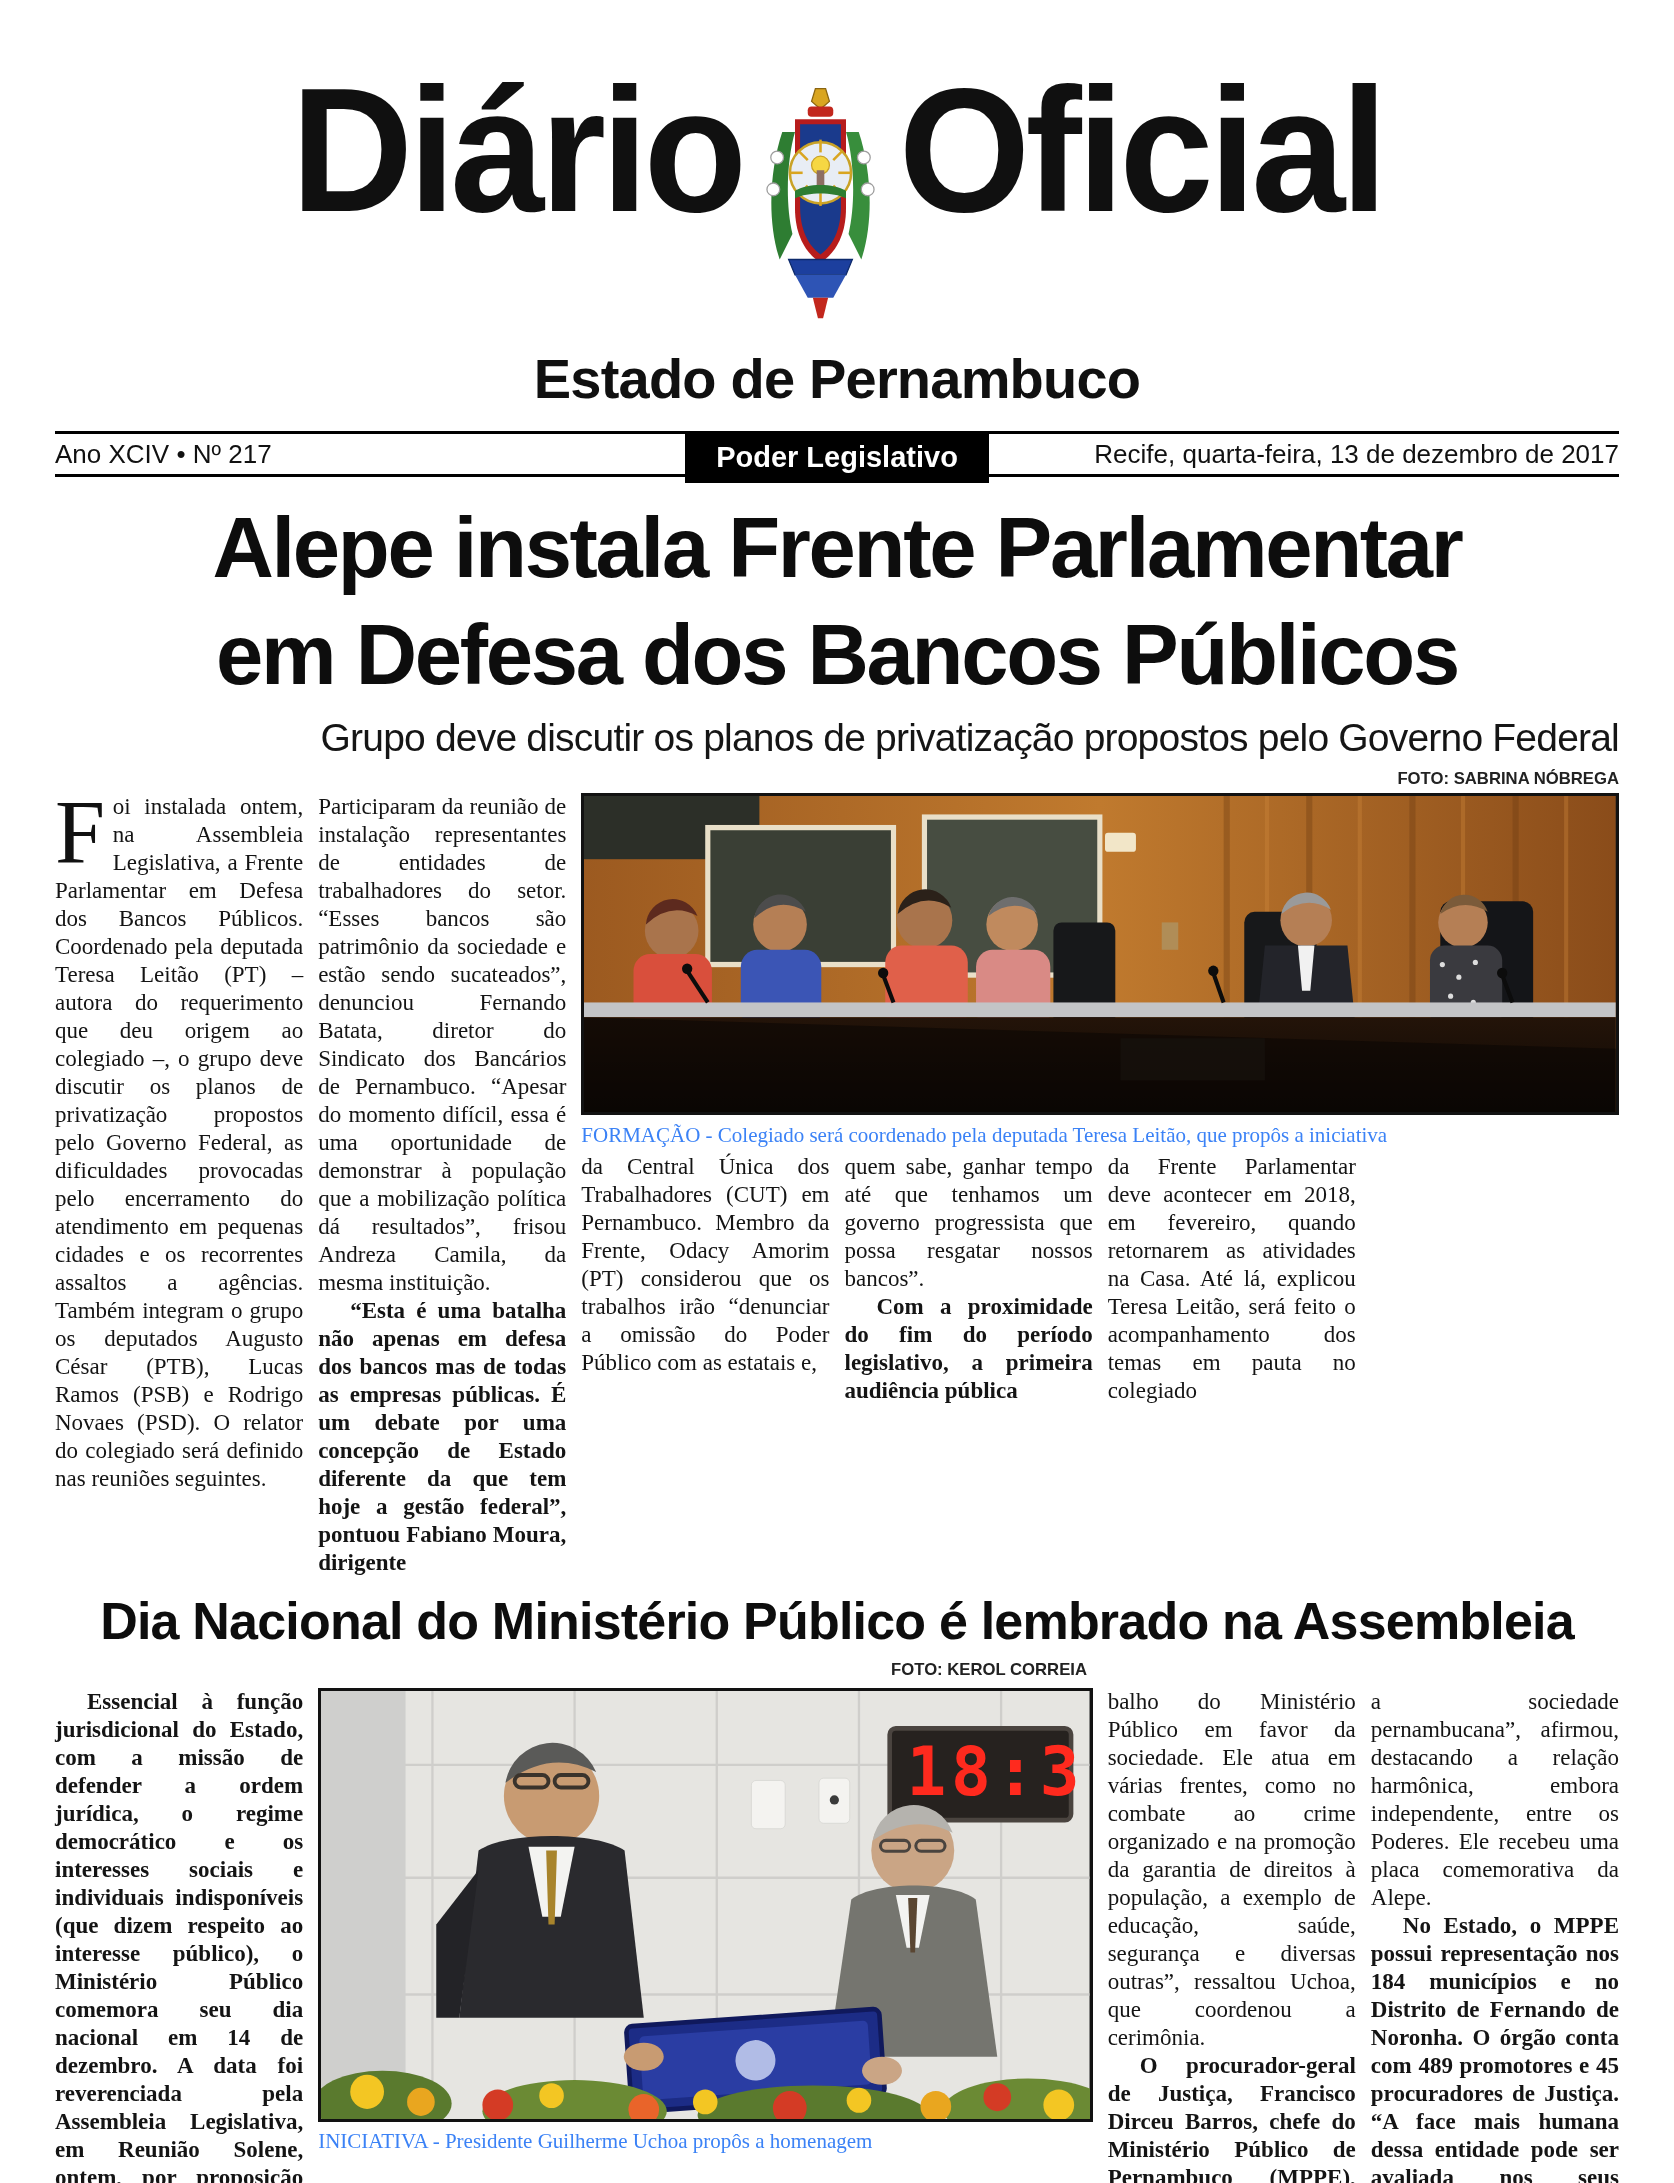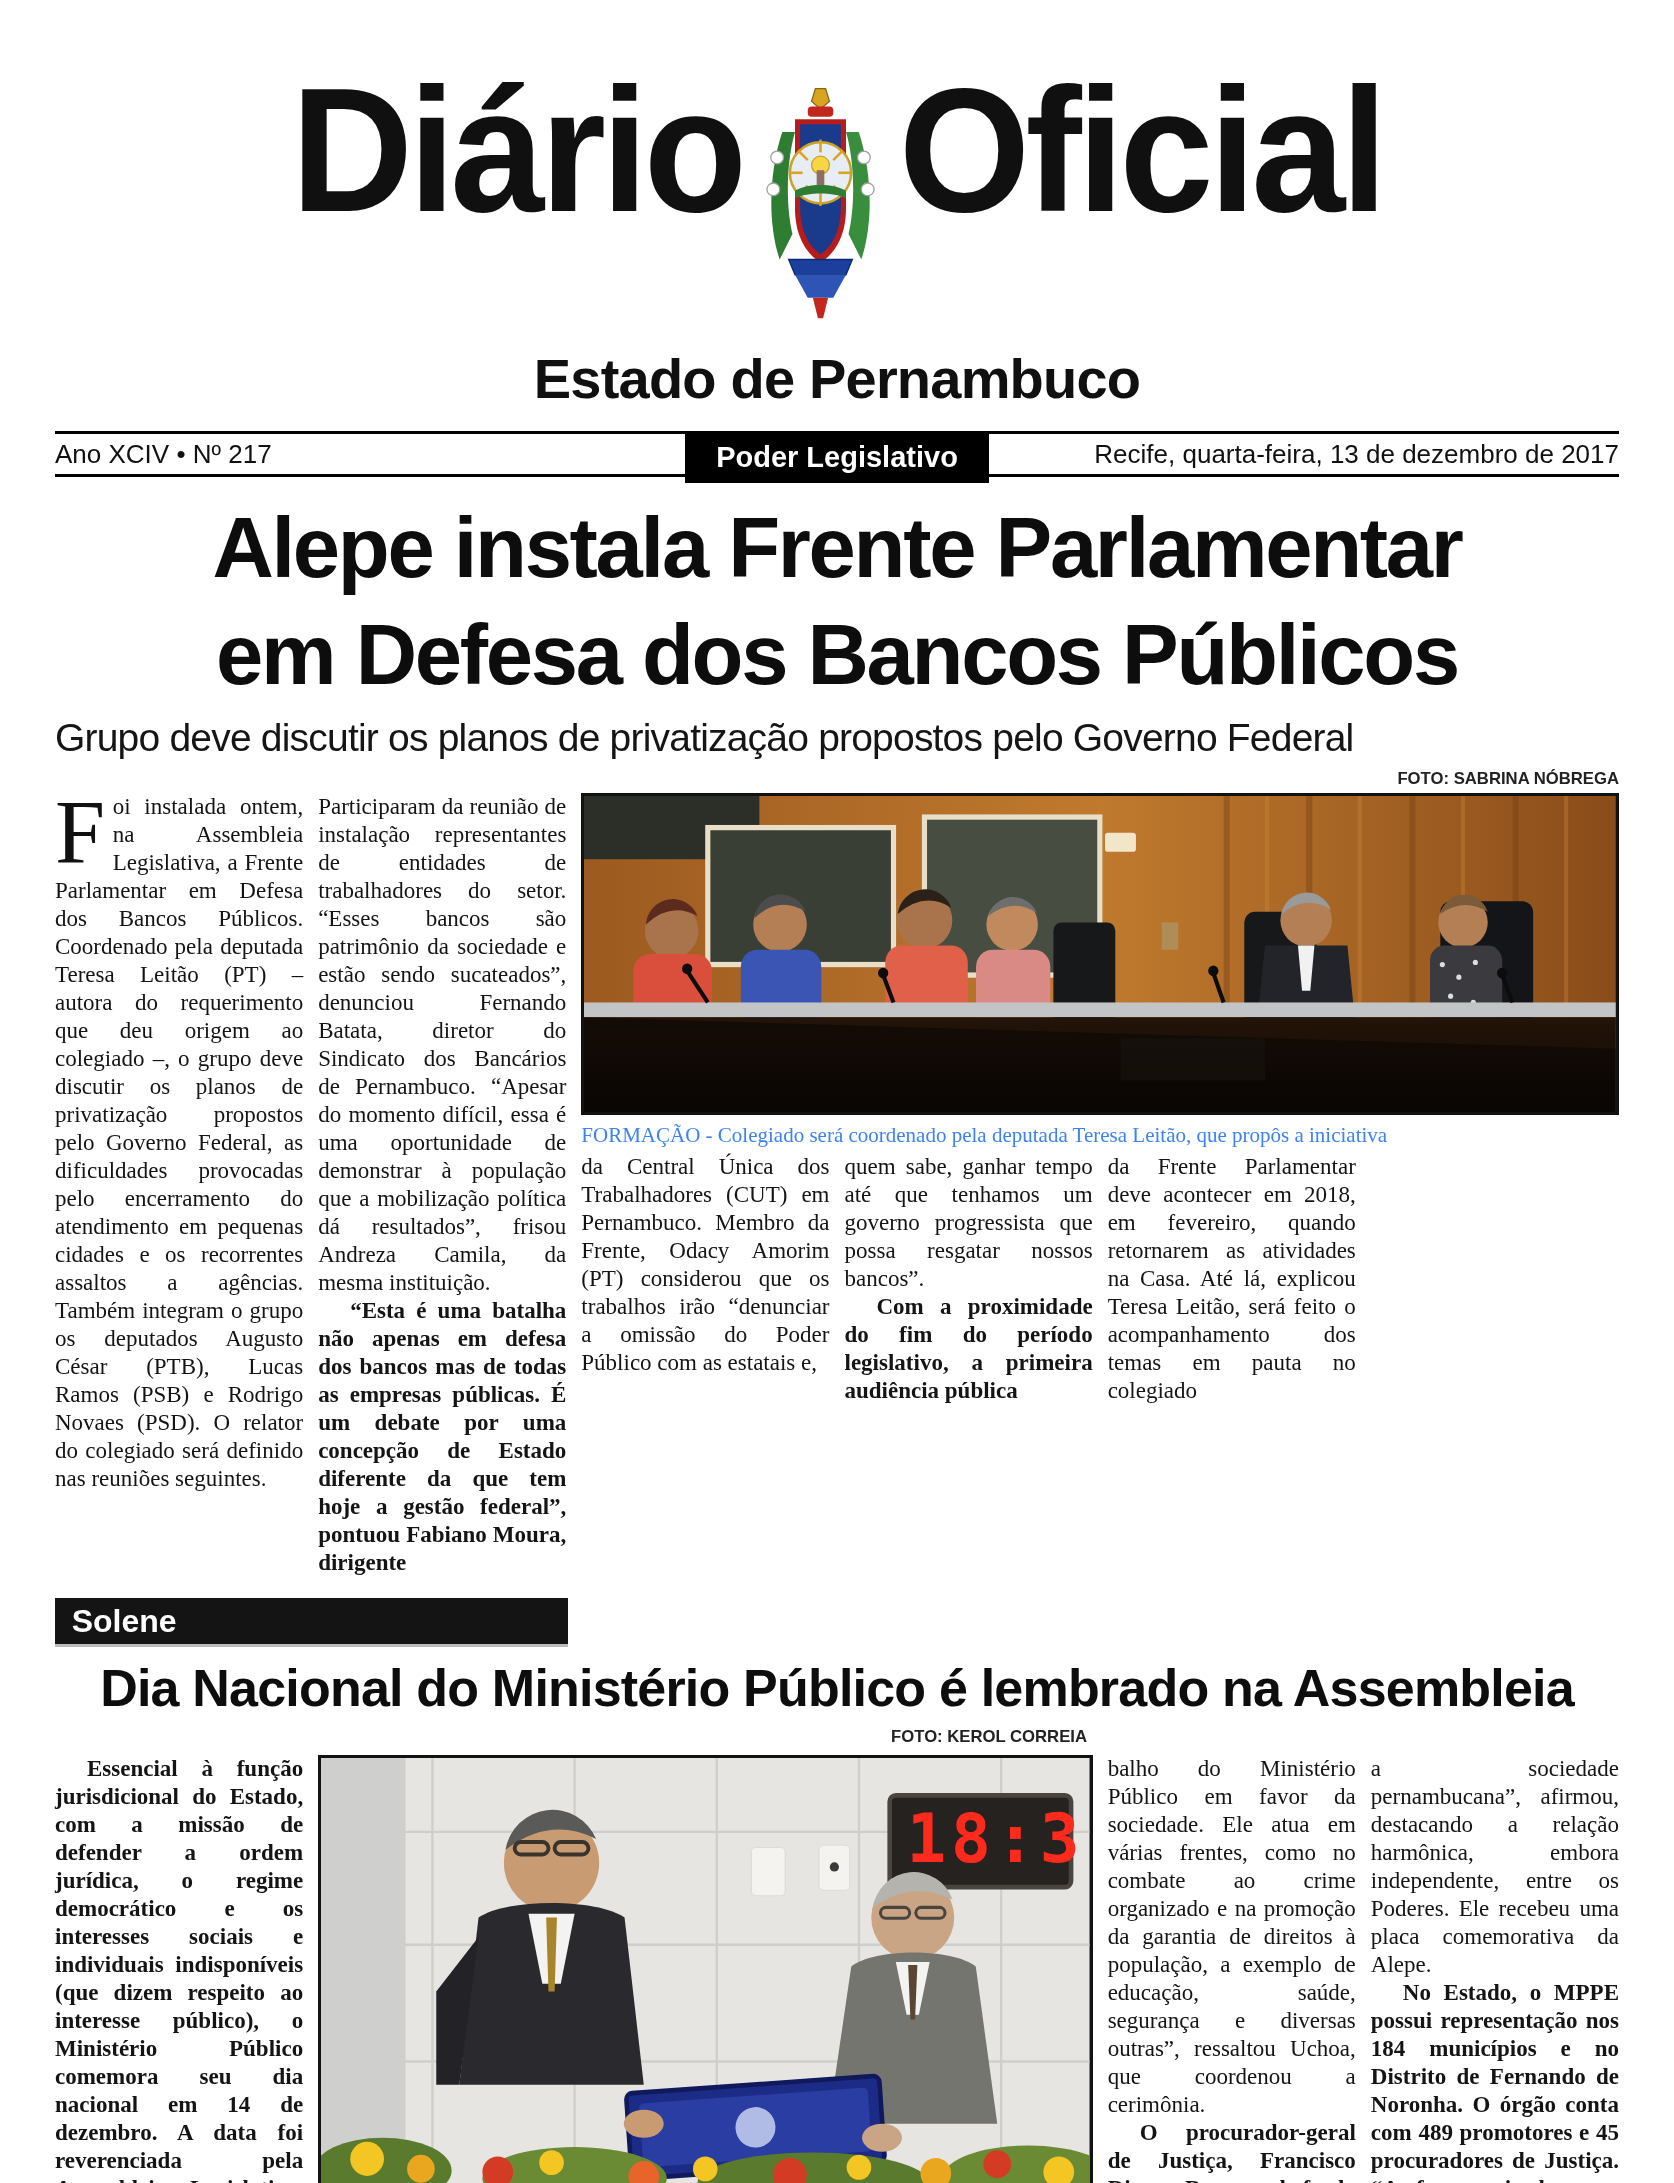--- a/index.html
+++ b/index.html
@@ -40,21 +40,21 @@
   }
 
   
   .headline1 {
     font-family:"Liberation Sans", sans-serif; font-weight:bold;
     font-size:85px; line-height:1.26; text-align:center; letter-spacing:-2.3px;
     margin-top:16.7px; color:#0d0d0d;
   }
   .subheadline {
     font-family:"Liberation Sans", sans-serif; font-weight:normal;
-    font-size:39px; text-align:left; margin-top:7.6px; letter-spacing:-0.8px; color:#151515;
+    font-size:39px; text-align:right; margin-top:7.6px; letter-spacing:-0.8px; color:#151515;
   }
   .credit { font-family:"Liberation Sans", sans-serif; font-weight:bold; font-size:16.7px; text-align:right; color:#222; margin-top:9px; }
 
   
   .grid1 {
     margin-top:4.6px; display:grid; grid-template-columns:repeat(6,1fr); column-gap:15px;
     grid-template-rows:322px 38px auto;
     grid-template-areas:
       "c1 c2 ph ph ph ph"
       "c1 c2 cap cap cap cap"
@@ -241,21 +241,20 @@
       </div>
       <div class="bodytext" style="grid-area:b4">
         <p>quem sabe, ganhar tempo até que tenhamos um governo progressista que possa resgatar nossos bancos”.</p>
         <p class="ind">Com a proximidade do fim do período legislativo, a primeira audiência pública</p>
       </div>
       <div class="bodytext" style="grid-area:b5">
         <p>da Frente Parlamentar deve acontecer em 2018, em fevereiro, quando retornarem as atividades na Casa. Até lá, explicou Teresa Leitão, será feito o acompanhamento dos temas em pauta no colegiado</p>
       </div>
     </div>
 
-    <div class="kicker">Solene</div>
     <div class="headline2">Dia Nacional do Ministério Público é lembrado na Assembleia</div>
     <div class="credit" style="padding-right:532px">FOTO: KEROL CORREIA</div>
 
     <div class="grid2">
       <div class="bodytext" style="grid-area:a1">
         <p class="ind">Essencial à função jurisdicional do Estado, com a missão de defender a ordem jurídica, o regime democrático e os interesses sociais e individuais indisponíveis (que dizem respeito ao interesse público), o Ministério Público comemora seu dia nacional em 14 de dezembro. A data foi reverenciada pela Assembleia Legislativa, em Reunião Solene, ontem, por proposição do presidente da Casa, deputado Guilherme Uchoa (PDT).</p>
 
       </div>
 
       <div class="photo" style="grid-area:p2">

